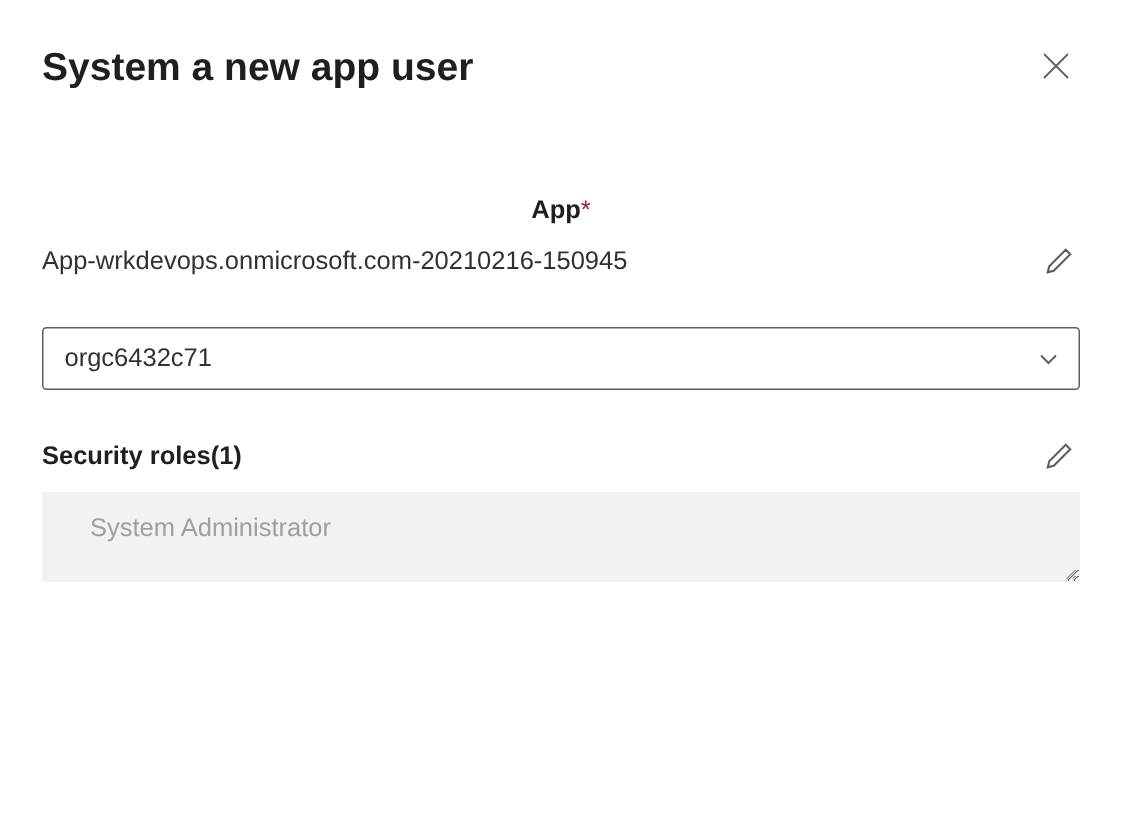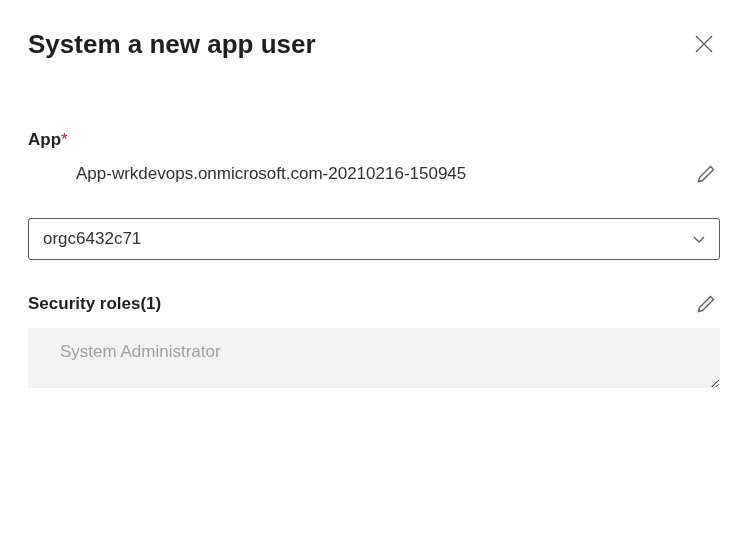--- a/index.html
+++ b/index.html
@@ -44,30 +44,30 @@
     }
     .field-group {
       margin-bottom: 30px;
     }
     .field-label {
       font-size: 17px;
       font-weight: 600;
       color: #201f1e;
       margin-bottom: 10px;
       display: block;
+      text-align: center;
     }
     .required {
       color: #a4262c;
       font-weight: 400;
     }
     .field-row {
       display: flex;
       justify-content: space-between;
       align-items: center;
-      margin-left: 48px;
     }
     .field-value {
       font-size: 17px;
       color: #323130;
       font-weight: 400;
     }
     .edit-btn {
       width: 28px;
       height: 28px;
       display: flex;

